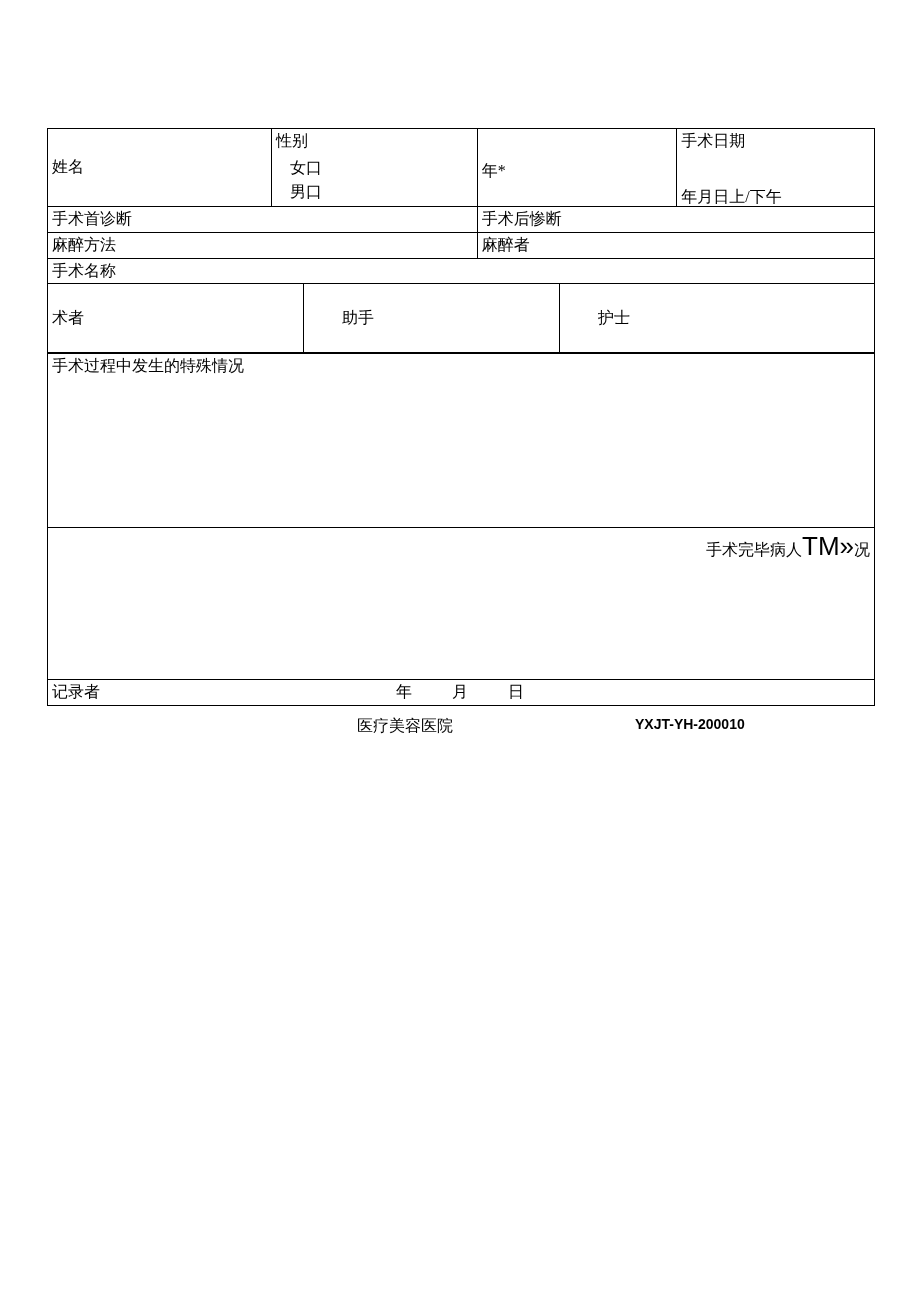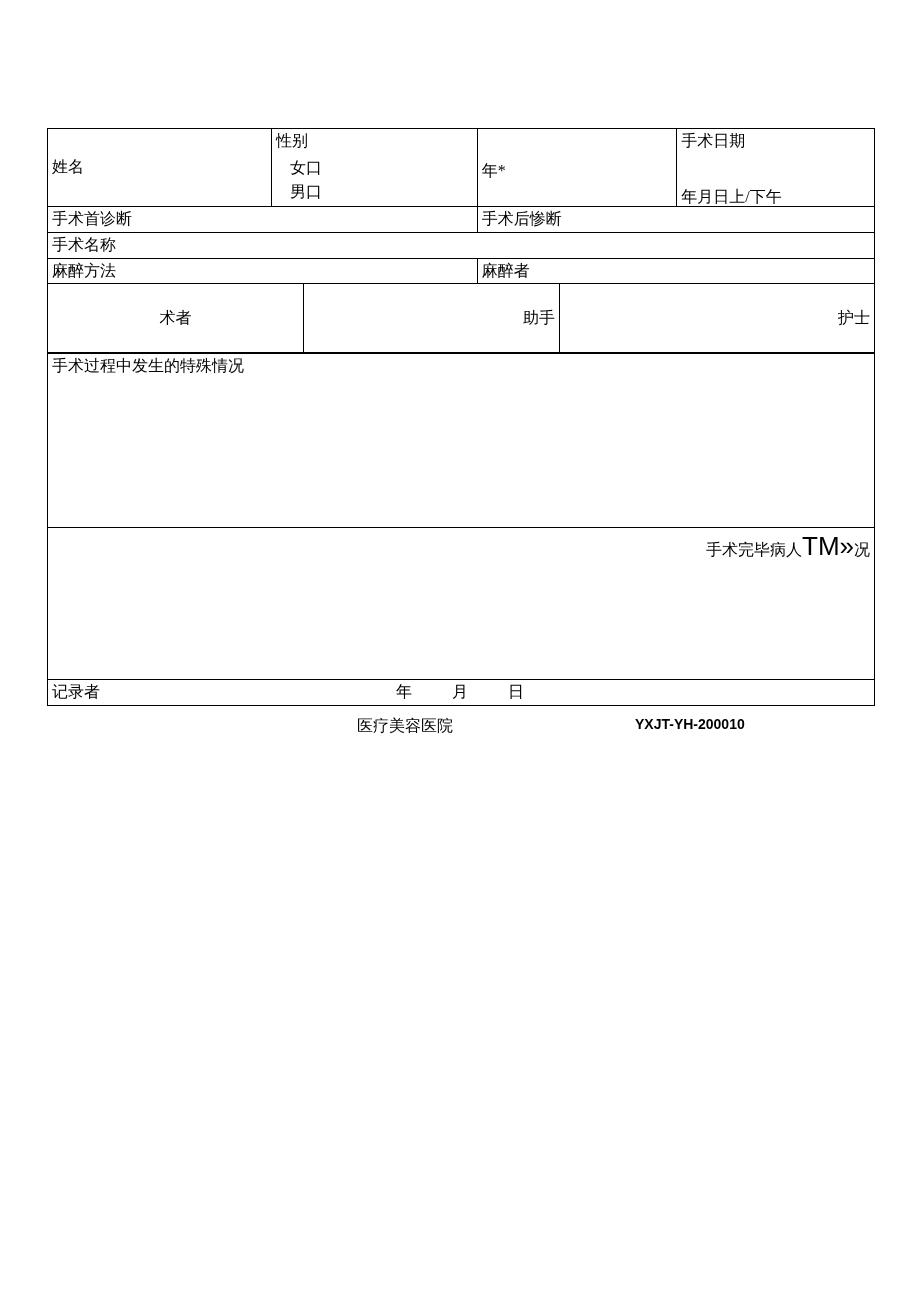--- a/index.html
+++ b/index.html
@@ -79,21 +79,20 @@
       height: 24px;
     }
     .row-staff {
       height: 68px;
     }
     .row-staff td {
       vertical-align: middle;
     }
     .cell-surgeon {
       width: 256px;
-      text-align: center;
     }
     .cell-assistant {
       width: 256px;
     }
     .cell-nurse {
       width: auto;
     }
     .row-steps {
       height: 296px;
     }
@@ -139,21 +138,20 @@
     }
     .tm-text {
       font-size: 16px;
     }
     .tm-big {
       font-size: 26px;
       font-family: Arial, sans-serif;
     }
     .staff-label {
       padding-left: 34px;
-      text-align: right;
     }
     .half {
       width: 50%;
     }
   </style>
 </head>
 <body>
 
 <table class="form-table">
   <tbody>
@@ -178,30 +176,30 @@
   </tr>
   <tr class="row-short">
     <td colspan="2" class="half">
       <span>手术首诊断</span>
     </td>
     <td colspan="2" class="half">
       <span>手术后惨断</span>
     </td>
   </tr>
   <tr class="row-short">
+    <td colspan="2" class="half">
+      <span>麻醉方法</span>
+    </td>
+    <td colspan="2" class="half">
+      <span>麻醉者</span>
+    </td>
+  </tr>
+  <tr class="row-short">
     <td colspan="4">
       <span>手术名称</span>
-    </td>
-  </tr>
-  <tr class="row-short">
-    <td colspan="2" class="half">
-      <span>麻醉方法</span>
-    </td>
-    <td colspan="2" class="half">
-      <span>麻醉者</span>
     </td>
   </tr>
 </tbody>
   </table>
 
 <table class="form-table" style="border-top:none;">
   <tbody>
       <tr class="row-staff">
     <td class="cell-surgeon" style="border-top:none;">
       <span>术者</span>

